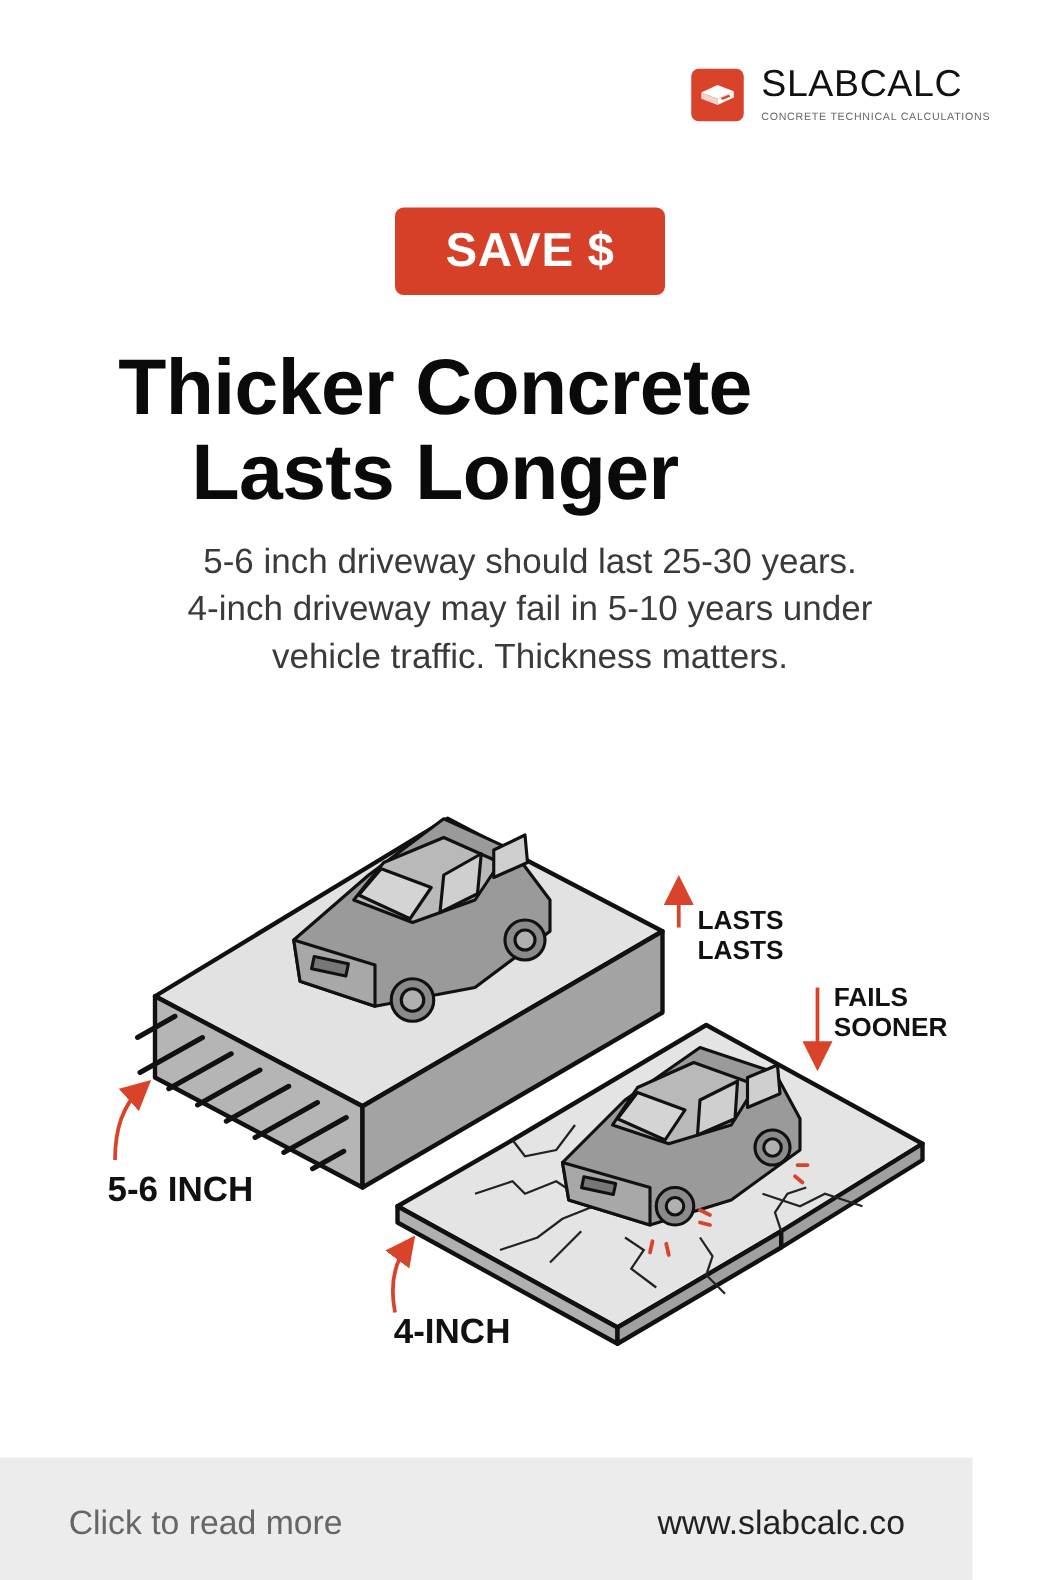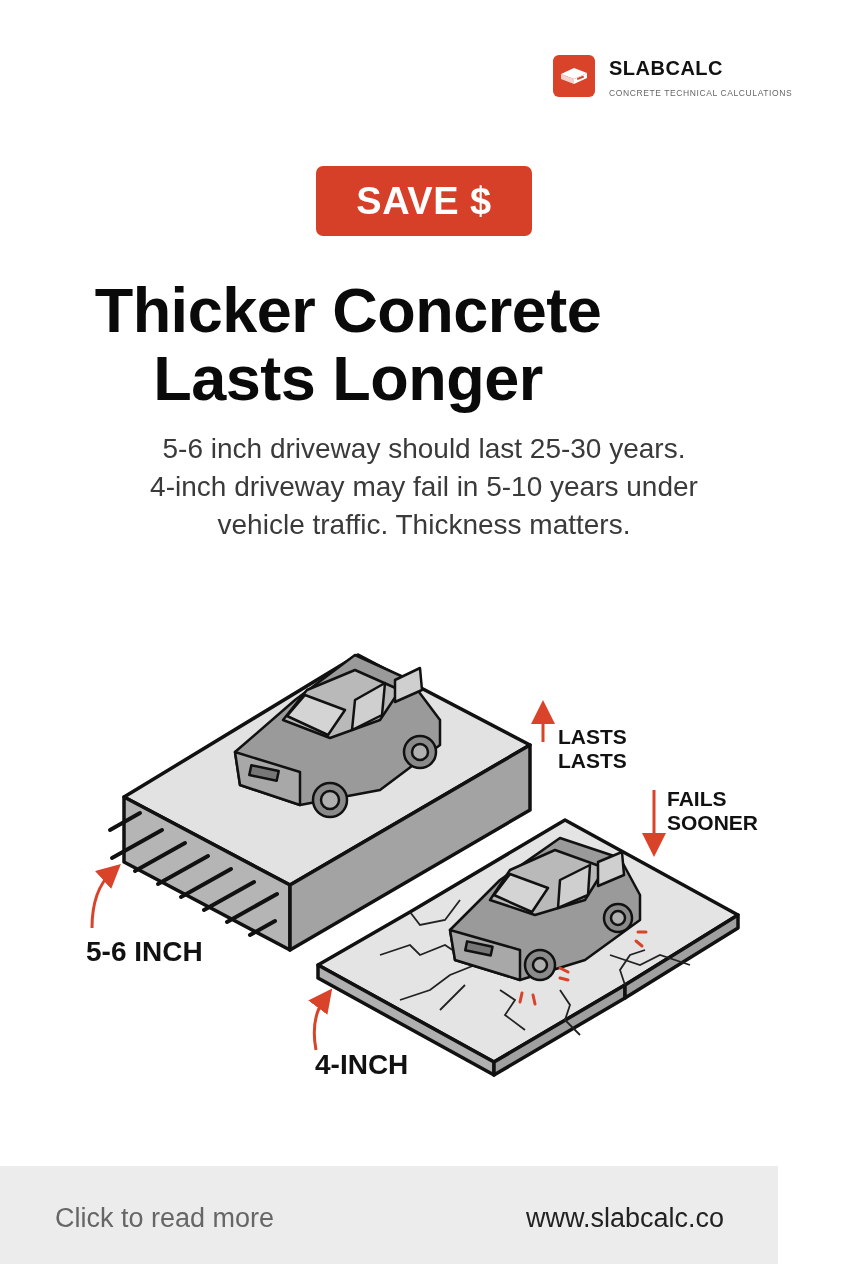--- a/index.html
+++ b/index.html
@@ -2,21 +2,21 @@
 <html><head>
   <meta charset="utf-8">
   <style>
     * { margin: 0; padding: 0; box-sizing: border-box; }
     html, body { width: 848px; height: 1264px; background: #ffffff; overflow: hidden; }
     body { position: relative; font-family: "Liberation Sans", "DejaVu Sans", sans-serif; color: #111; }
 
     .brand { position: absolute; left: 553px; top: 53px; display: flex; align-items: center; }
     .brand-logo { width: 42px; height: 42px; border-radius: 6px; background: #d9432a; display: flex; align-items: center; justify-content: center; }
     .brand-text { margin-left: 14px; display: flex; flex-direction: column; }
-    .brand-name { font-size: 20px; font-weight: 700; letter-spacing: 0.5px; color: #111; line-height: 30px; }
+    .brand-name { font-size: 30px; font-weight: 400; letter-spacing: 0.5px; color: #111; line-height: 30px; }
     .brand-tag { font-size: 8.5px; color: #666; letter-spacing: 0.6px; margin-top: 5px; line-height: 10px; }
 
     .badge { position: absolute; left: 316px; top: 166px; width: 216px; height: 70px; border-radius: 7px; background: #d63f28; color: #fff; font-weight: 700; font-size: 38px; display: flex; align-items: center; justify-content: center; letter-spacing: 0.5px; text-align: right; }
 
     .title { position: absolute; left: 0; top: 276px; width: 696px; text-align: center; font-size: 63px; font-weight: 700; line-height: 68px; color: #0a0a0a; letter-spacing: -0.5px; }
 
     .desc { position: absolute; left: 60px; top: 430px; width: 728px; text-align: center; font-size: 28px; line-height: 38px; color: #3a3a3a; }
 
     .illus { position: absolute; left: 0; top: 620px; width: 848px; height: 500px; }
 

